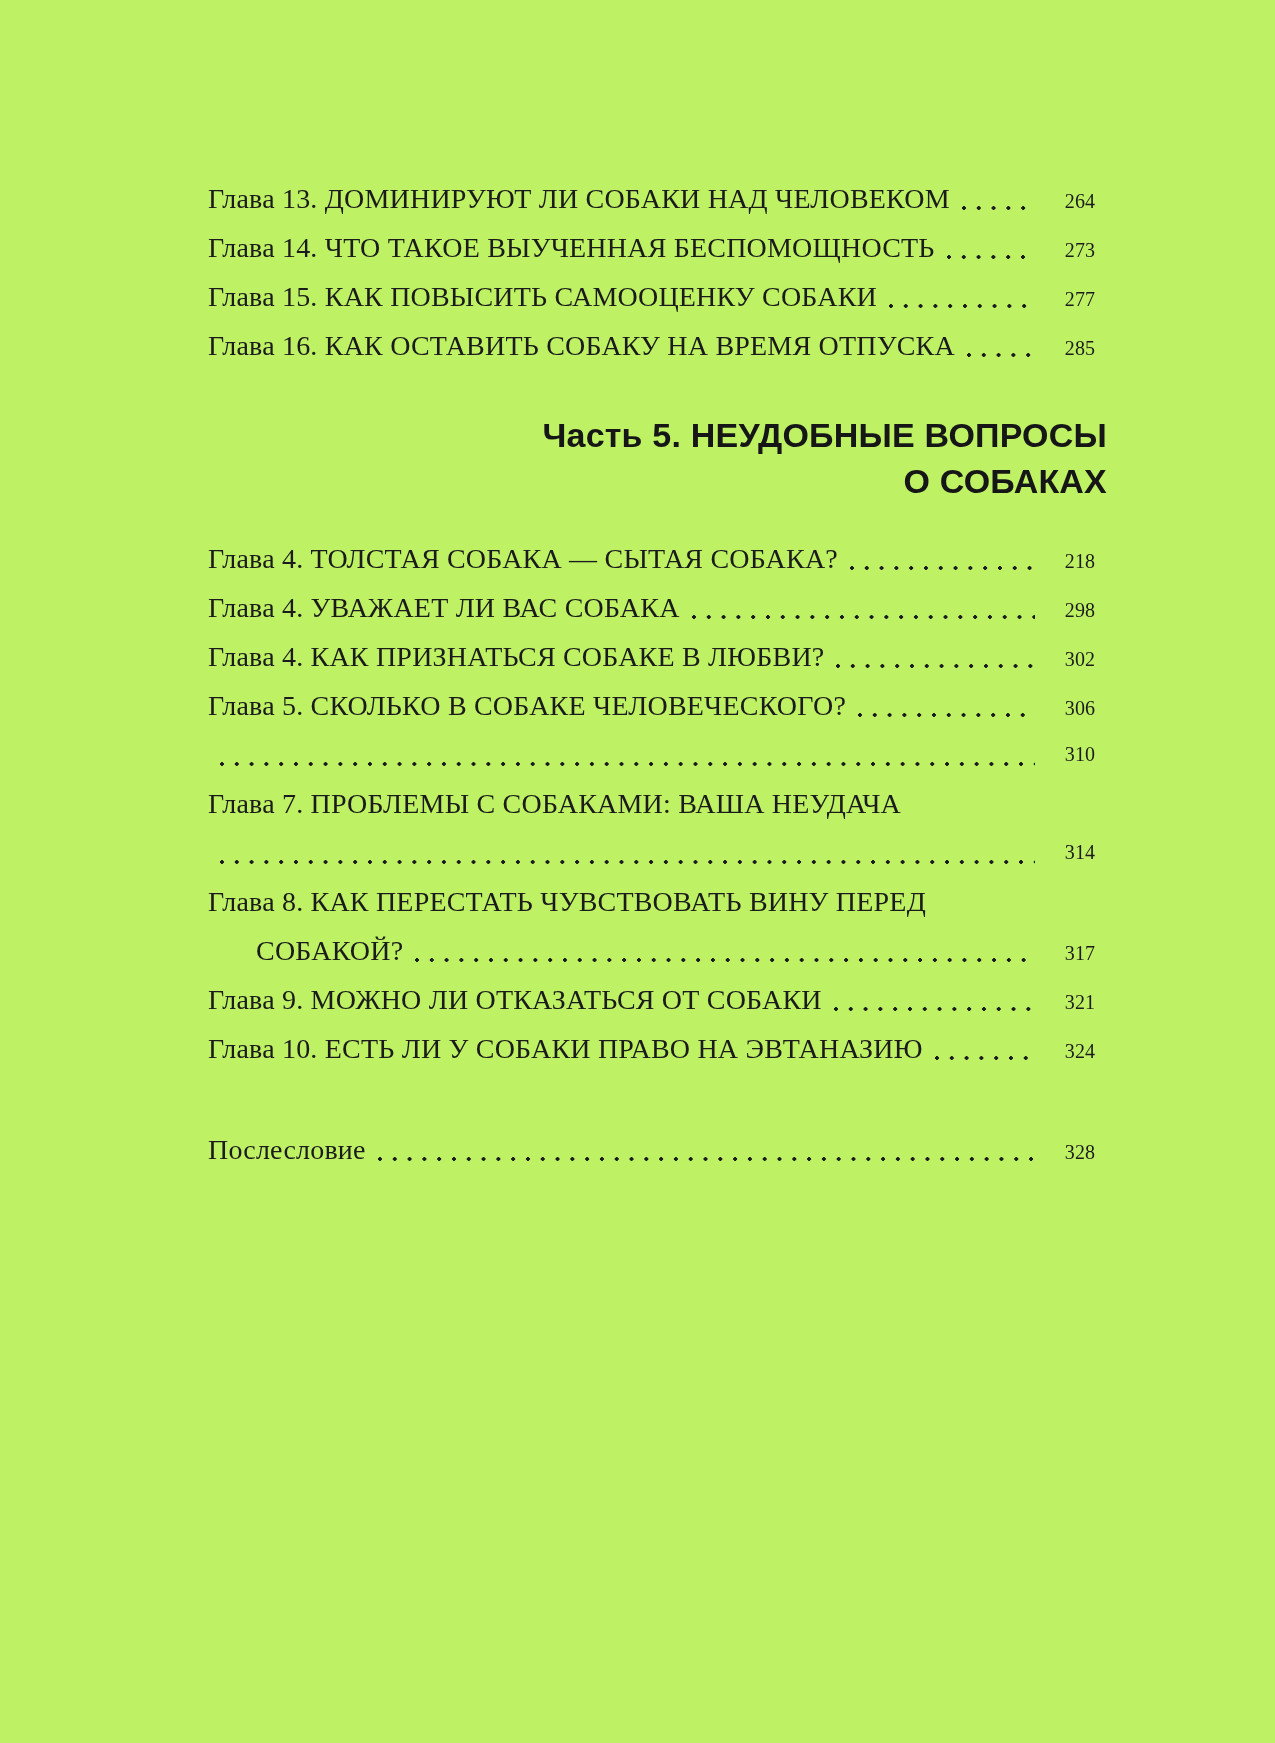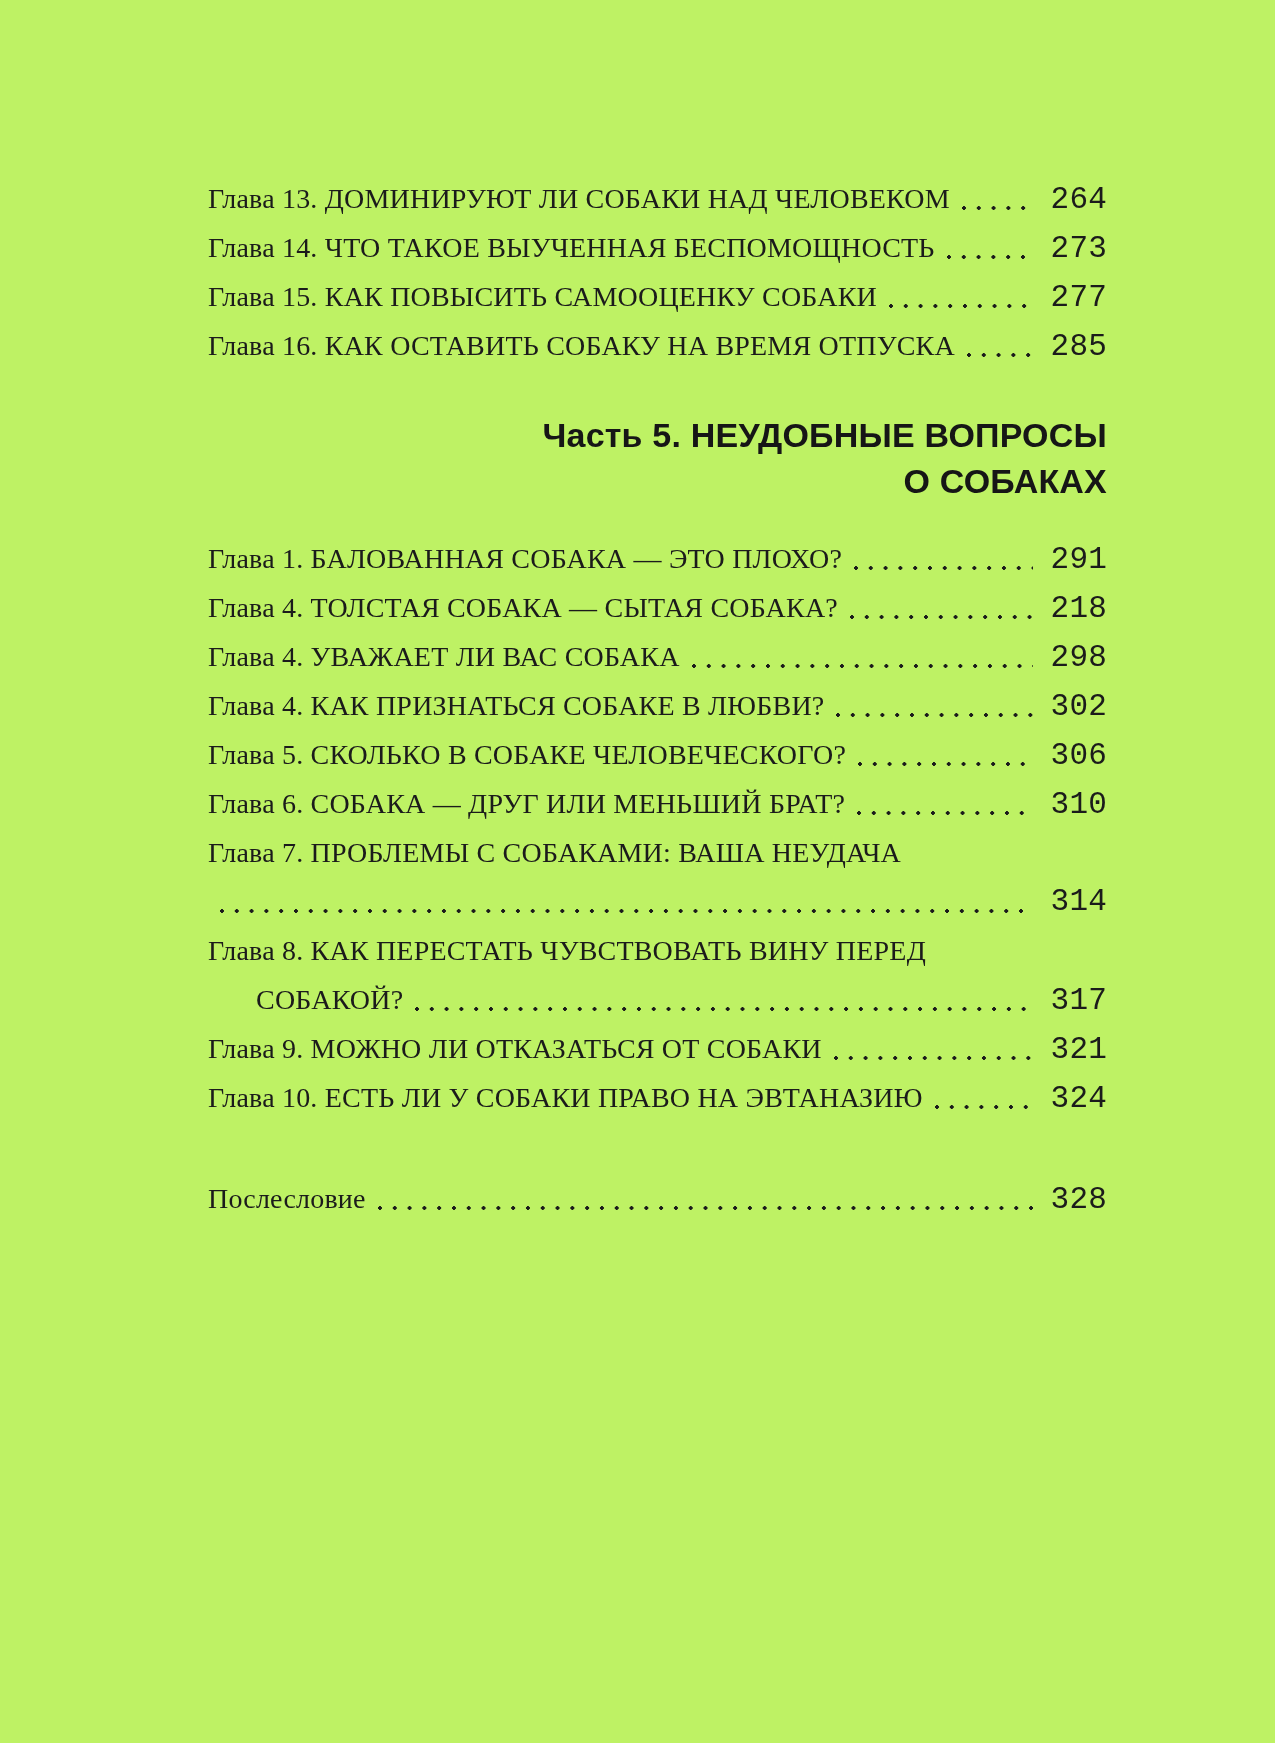--- a/index.html
+++ b/index.html
@@ -52,22 +52,21 @@
     margin: 0 18px 13px 12px;
     background-image: radial-gradient(circle at 2px 2px, #1b1b1b 1.6px, rgba(0,0,0,0) 2.1px);
     background-size: 14.8px 4px;
     background-repeat: repeat-x;
     background-position: left bottom;
   }
   .page-num {
     flex: 0 0 auto;
     min-width: 54px;
     text-align: center;
-    font-size: 31px;
-    font-family: Liberation Mono, monospace;
+    font-size: 20px;
   }
   .section-header {
     margin-top: 42px;
     margin-bottom: 30px;
     text-align: right;
     font-family: "Liberation Sans", "DejaVu Sans", sans-serif;
     font-weight: bold;
     font-size: 34px;
     line-height: 46px;
     letter-spacing: 0.2px;
@@ -109,46 +108,40 @@
   </div>
       </div>
 
     <div class="section-header">
       <div>Часть 5. НЕУДОБНЫЕ ВОПРОСЫ</div>
       <div>О СОБАКАХ</div>
     </div>
 
     <div class="toc-list part5-list">
         <div class="toc-row">
-    <span class="entry-title">Глава 1. БАЛОВАННАЯ СОБАКА — ЭТО ПЛОХО?</span>
-    <span class="dots"></span>
-    <span class="page-num">291</span>
-  </div>
-        <div class="toc-row">
     <span class="entry-title">Глава 4. ТОЛСТАЯ СОБАКА — СЫТАЯ СОБАКА?</span>
     <span class="dots"></span>
     <span class="page-num">218</span>
   </div>
         <div class="toc-row">
     <span class="entry-title">Глава 4. УВАЖАЕТ ЛИ ВАС СОБАКА</span>
     <span class="dots"></span>
     <span class="page-num">298</span>
   </div>
         <div class="toc-row">
     <span class="entry-title">Глава 4. КАК ПРИЗНАТЬСЯ СОБАКЕ В ЛЮБВИ?</span>
     <span class="dots"></span>
     <span class="page-num">302</span>
   </div>
         <div class="toc-row">
     <span class="entry-title">Глава 5. СКОЛЬКО В СОБАКЕ ЧЕЛОВЕЧЕСКОГО?</span>
     <span class="dots"></span>
     <span class="page-num">306</span>
   </div>
         <div class="toc-row">
-    <span class="entry-title">Глава 6. СОБАКА — ДРУГ ИЛИ МЕНЬШИЙ БРАТ?</span>
     <span class="dots"></span>
     <span class="page-num">310</span>
   </div>
         <div class="toc-row">
     <span class="entry-title">Глава 7. ПРОБЛЕМЫ С СОБАКАМИ: ВАША НЕУДАЧА</span>
   </div>
         <div class="toc-row continuation">
     <span class="dots"></span>
     <span class="page-num">314</span>
   </div>

